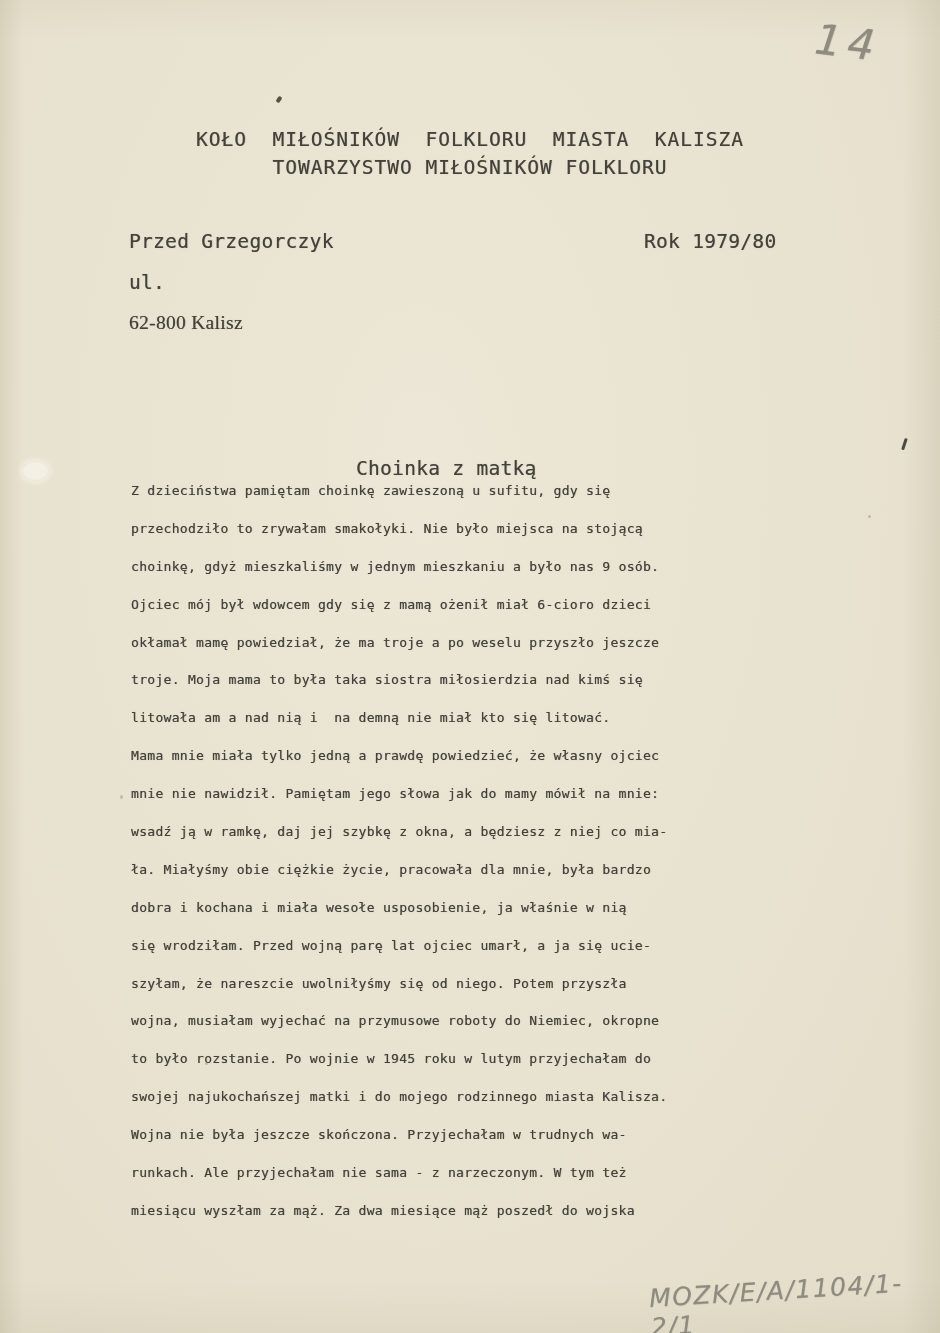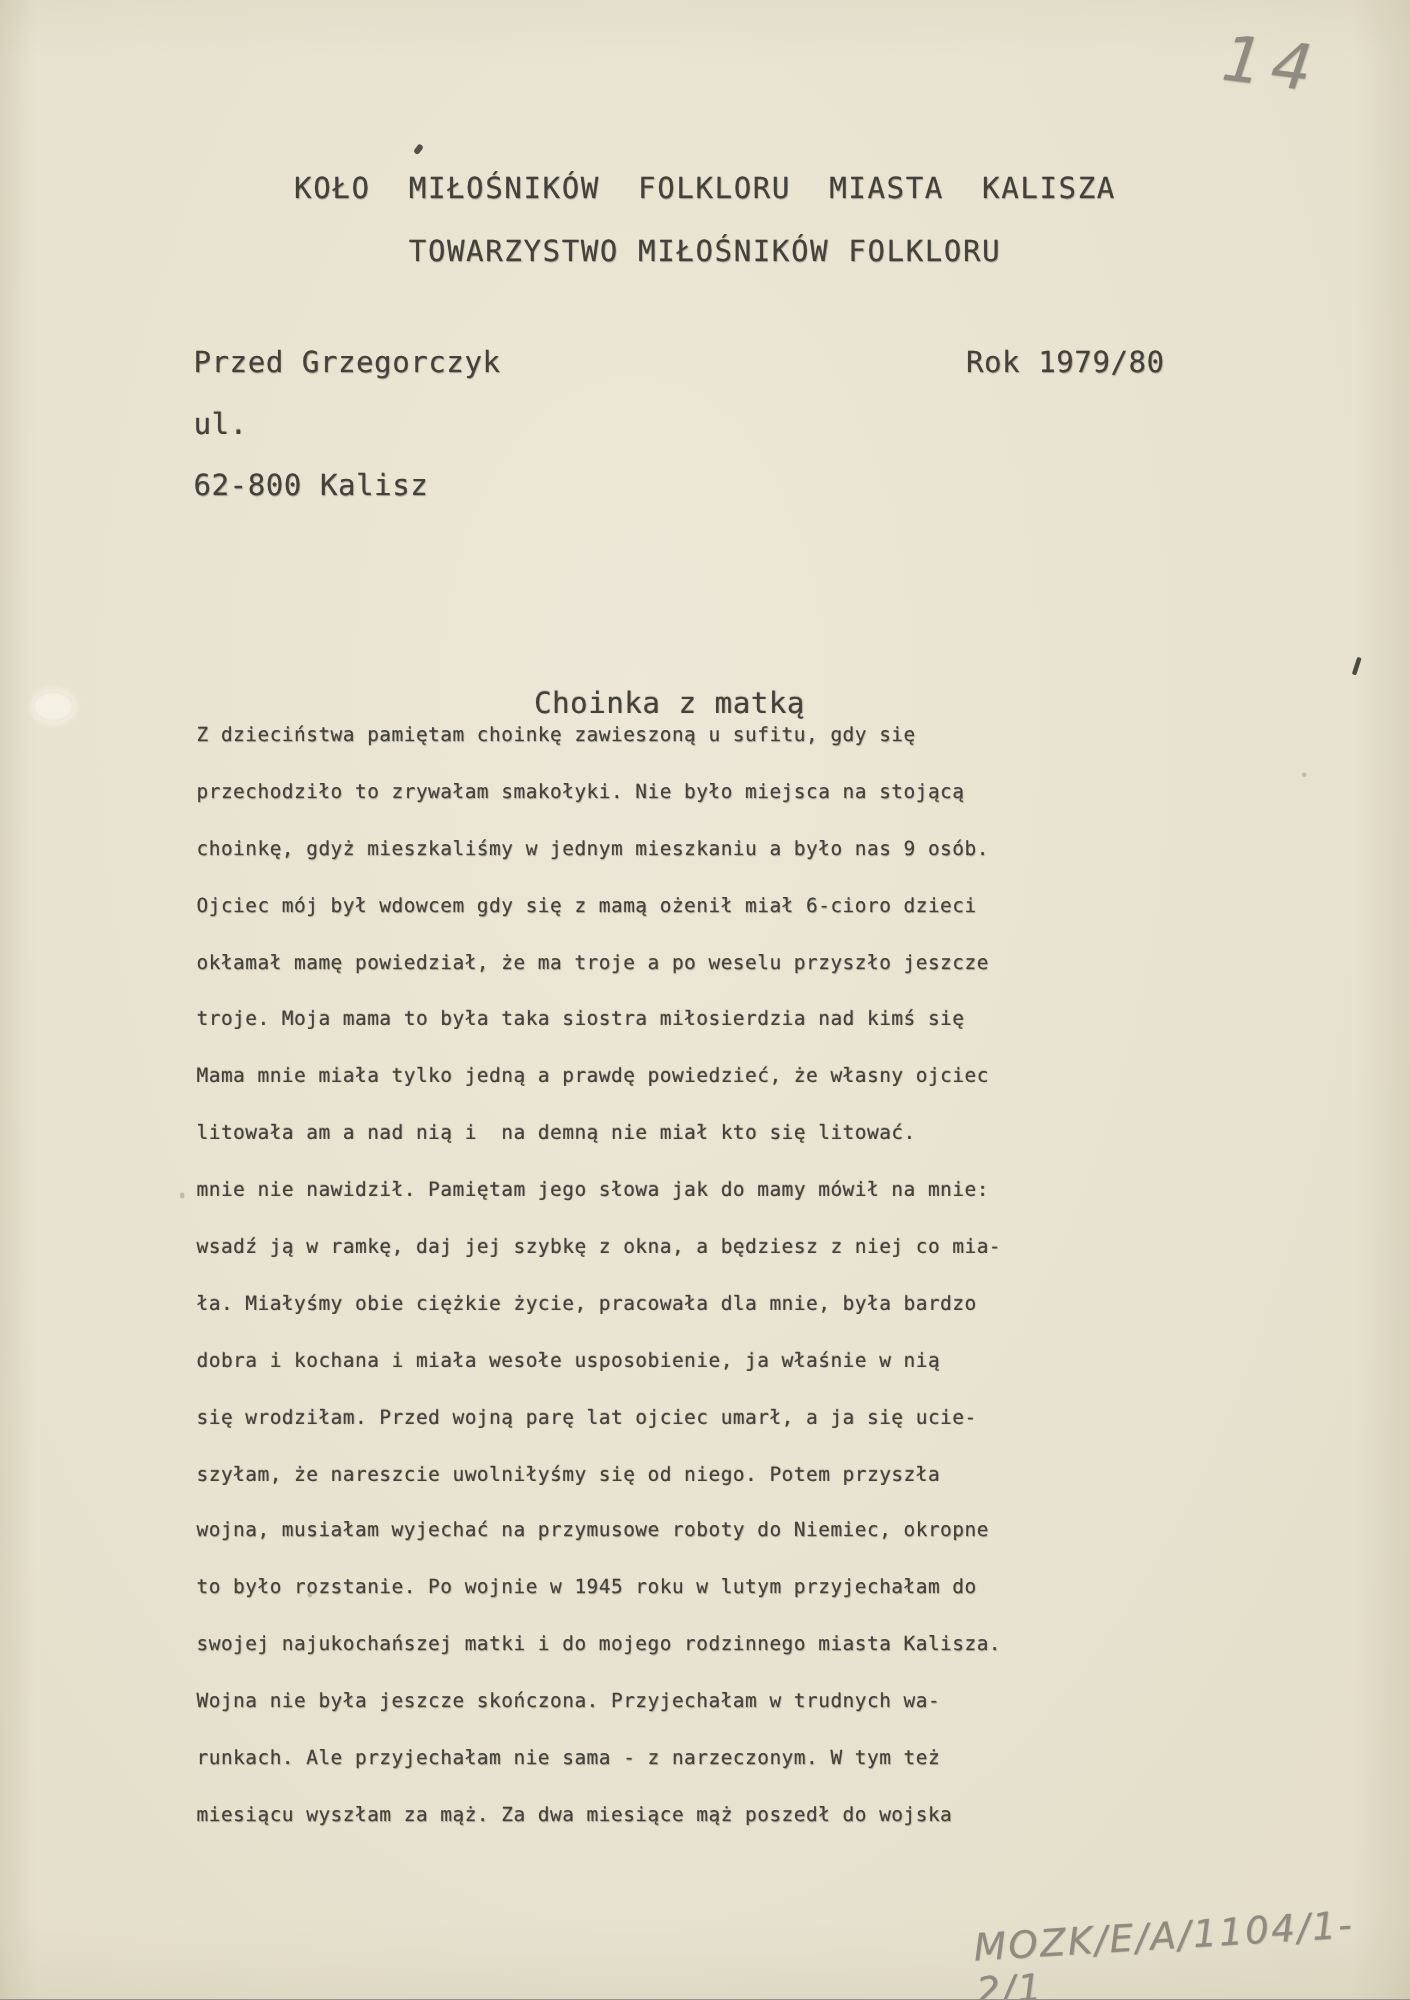--- a/index.html
+++ b/index.html
@@ -99,42 +99,42 @@
 </style>
 </head>
 <body>
 
 <div class="page">
 
   <div class="handwritten hw-page-num">14</div>
 
   <div class="ink-dot"></div>
 
-  <div class="typed header-line" style="top:114px;">KOŁO  MIŁOŚNIKÓW  FOLKLORU  MIASTA  KALISZA</div>
+  <div class="typed header-line" style="top:128px;">KOŁO  MIŁOŚNIKÓW  FOLKLORU  MIASTA  KALISZA</div>
   <div class="typed header-line" style="top:156px;">TOWARZYSTWO MIŁOŚNIKÓW FOLKLORU</div>
 
   <div class="typed" style="left:129px; top:230px;">Przed Grzegorczyk</div>
   <div class="typed" style="left:644px; top:230px;">Rok 1979/80</div>
   <div class="typed" style="left:129px; top:271px;">ul.</div>
-  <div class="typed" style="left:129px; top:312px;">62-800 Kalisz</div>
+  <div class="typed" style="left:129px; top:312px;font-family:Liberation Serif, serif;">62-800 Kalisz</div>
 
   <div class="typed" style="left:356px; top:424px;margin-top:33px;">Choinka z matką</div>
 
   <div class="hole-spot"></div>
   <div class="stray-tick"></div>
 
   <div class="body-block">
     <div class="line">Z dzieciństwa pamiętam choinkę zawieszoną u sufitu, gdy się</div>
     <div class="line">przechodziło to zrywałam smakołyki. Nie było miejsca na stojącą</div>
     <div class="line">choinkę, gdyż mieszkaliśmy w jednym mieszkaniu a było nas 9 osób.</div>
     <div class="line">Ojciec mój był wdowcem gdy się z mamą ożenił miał 6-cioro dzieci</div>
     <div class="line">okłamał mamę powiedział, że ma troje a po weselu przyszło jeszcze</div>
     <div class="line">troje. Moja mama to była taka siostra miłosierdzia nad kimś się</div>
+    <div class="line">litowała am a nad nią i  na demną nie miał kto się litować.</div>
     <div class="line">Mama mnie miała tylko jedną a prawdę powiedzieć, że własny ojciec</div>
-    <div class="line">litowała am a nad nią i  na demną nie miał kto się litować.</div>
     <div class="line">mnie nie nawidził. Pamiętam jego słowa jak do mamy mówił na mnie:</div>
     <div class="line">wsadź ją w ramkę, daj jej szybkę z okna, a będziesz z niej co mia-</div>
     <div class="line">ła. Miałyśmy obie ciężkie życie, pracowała dla mnie, była bardzo</div>
     <div class="line">dobra i kochana i miała wesołe usposobienie, ja właśnie w nią</div>
     <div class="line">się wrodziłam. Przed wojną parę lat ojciec umarł, a ja się ucie-</div>
     <div class="line">szyłam, że nareszcie uwolniłyśmy się od niego. Potem przyszła</div>
     <div class="line">wojna, musiałam wyjechać na przymusowe roboty do Niemiec, okropne</div>
     <div class="line">to było rozstanie. Po wojnie w 1945 roku w lutym przyjechałam do</div>
     <div class="line">swojej najukochańszej matki i do mojego rodzinnego miasta Kalisza.</div>
     <div class="line">Wojna nie była jeszcze skończona. Przyjechałam w trudnych wa-</div>

